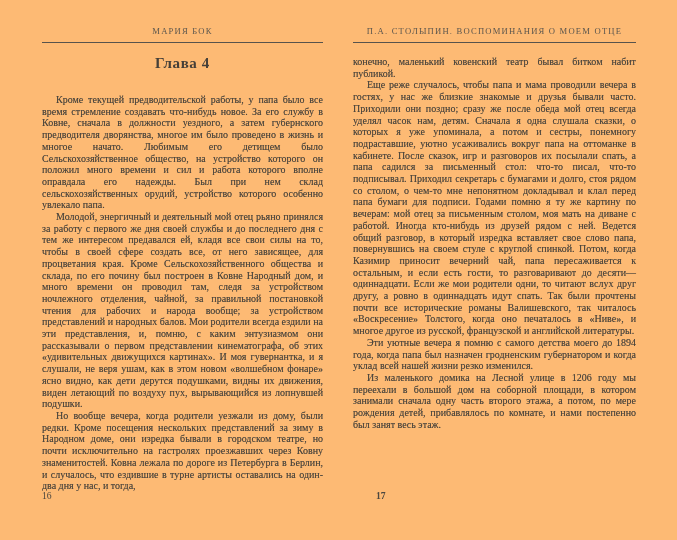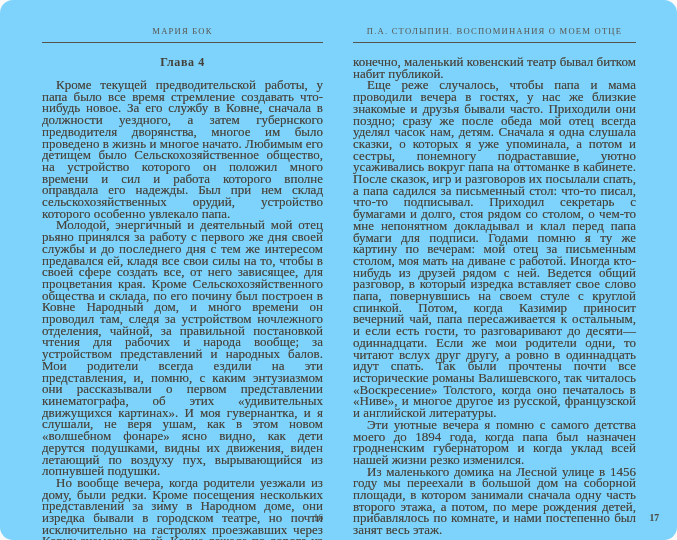--- a/index.html
+++ b/index.html
@@ -5,65 +5,64 @@
   html, body { margin: 0; padding: 0; }
   body {
     width: 677px; height: 540px;
     background: #fbfaf8;
     font-family: "Liberation Serif", serif;
     overflow: hidden;
   }
   .spread {
     position: relative;
     width: 677px; height: 540px;
-    background: #7dd3fc;
-    border-radius: 13px;
+    background: #fdba74;
   }
   .page { position: absolute; top: 26px; }
   .page-left  { left: 42px;  width: 281px; }
   .page-right { left: 353px; width: 283px; }
 
   .running-head {
     text-align: center;
     font-size: 8.6px;
     letter-spacing: 1.2px;
     color: #5a554d;
     padding-bottom: 6px;
     border-bottom: 1px solid #57534c;
     white-space: nowrap;
   }
   .chapter-heading {
     text-align: center;
     font-weight: bold;
-    font-size: 12px;
+    font-size: 15px;
     letter-spacing: 0.6px;
     color: #453f38;
     margin-top: 12px;
     font-family: Liberation Serif, serif;
   }
-  .body-text { margin-top: 9px; }
+  .body-text { margin-top: 22px; }
   .page-right .body-text { margin-top: 13px; }
 
   p.para {
     margin: 0;
-    font-size: 13px;
+    font-size: 10px;
     line-height: 11.7px;
     text-align: justify;
     text-indent: 14px;
     color: #49443c;
     text-shadow: 0 0 0.3px rgba(73,68,60,0.55);
   }
   p.para.no-indent { text-indent: 0; }
 
   .page-number {
     position: absolute;
-    top: 512px;
+    top: 490px;
     font-size: 9.6px;
     color: #4c473f;
-    text-align: right;
+    text-align: left;
   }
   .page-number-left  { left: 42px;  width: 281px; }
   .page-number-right { left: 376px; width: 283px; font-weight: bold; }
 </style>
 </head>
 <body>
 
 <div class="spread">
 
   <div class="page page-left">
@@ -76,18 +75,18 @@
     </div>
   </div>
   <div class="page-number page-number-left">16</div>
 
   <div class="page page-right">
     <div class="running-head">П.А. СТОЛЫПИН. ВОСПОМИНАНИЯ О МОЕМ ОТЦЕ</div>
     <div class="body-text">
       <p class="para no-indent">конечно, маленький ковенский театр бывал битком набит публикой.</p>
       <p class="para">Еще реже случалось, чтобы папа и мама проводили вечера в гостях, у нас же близкие знакомые и друзья бывали часто. Приходили они поздно; сразу же после обеда мой отец всегда уделял часок нам, детям. Сначала я одна слушала сказки, о которых я уже упоминала, а потом и сестры, понемногу подраставшие, уютно усаживались вокруг папа на оттоманке в кабинете. После сказок, игр и разговоров их посылали спать, а папа садился за письменный стол: что-то писал, что-то подписывал. Приходил секретарь с бумагами и долго, стоя рядом со столом, о чем-то мне непонятном докладывал и клал перед папа бумаги для подписи. Годами помню я ту же картину по вечерам: мой отец за письменным столом, моя мать на диване с работой. Иногда кто-нибудь из друзей рядом с ней. Ведется общий разговор, в который изредка вставляет свое слово папа, повернувшись на своем стуле с круглой спинкой. Потом, когда Казимир приносит вечерний чай, папа пересаживается к остальным, и если есть гости, то разговаривают до десяти—одиннадцати. Если же мои родители одни, то читают вслух друг другу, а ровно в одиннадцать идут спать. Так были прочтены почти все исторические романы Валишевского, так читалось «Воскресение» Толстого, когда оно печаталось в «Ниве», и многое другое из русской, французской и английской литературы.</p>
       <p class="para">Эти уютные вечера я помню с самого детства моего до 1894 года, когда папа был назначен гродненским губернатором и когда уклад всей нашей жизни резко изменился.</p>
-      <p class="para">Из маленького домика на Лесной улице в 1456 году мы переехали в большой дом на соборной площади, в котором занимали сначала одну часть второго этажа, а потом, по мере рождения детей, прибавлялось по комнате, и нами постепенно был занят весь этаж.</p>
+      <p class="para">Из маленького домика на Лесной улице в 1206 году мы переехали в большой дом на соборной площади, в котором занимали сначала одну часть второго этажа, а потом, по мере рождения детей, прибавлялось по комнате, и нами постепенно был занят весь этаж.</p>
     </div>
   </div>
   <div class="page-number page-number-right">17</div>
 
 </div>
 
 </body></html>

